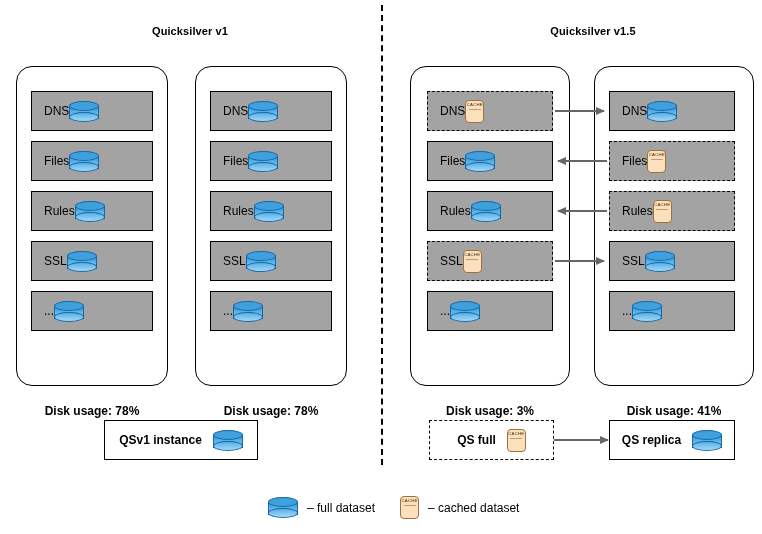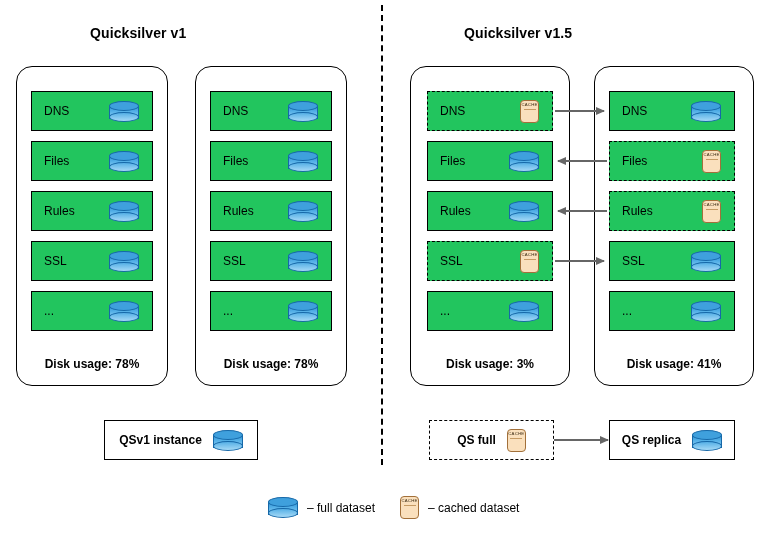--- a/index.html
+++ b/index.html
@@ -15,22 +15,23 @@
     position: relative;
     width: 762px;
     height: 534px;
     overflow: hidden;
     background: #ffffff;
   }
 
   
   .section-title {
     position: absolute;
-    font-size: 14px;
+    font-size: 11px;
     font-weight: bold;
+    text-align: center;
     white-space: nowrap;
     letter-spacing: .1px;
   }
 
   
   .divider {
     position: absolute;
     border-left: 2px dashed #000;
     width: 0;
   }
@@ -41,41 +42,41 @@
     box-sizing: border-box;
     border: 1.6px solid #000;
     border-radius: 16px;
     background: #ffffff;
   }
 
   
   .row {
     position: absolute;
     box-sizing: border-box;
-    background: #22c55e;
+    background: #a3a3a3;
     display: flex;
     align-items: center;
-    justify-content: space-between;
     padding: 0 13px 0 12px;
   }
   .row.solid  { border: 1.6px solid #000; }
   .row.dashed { border: 1.8px dashed #000; }
   .row-label {
     font-size: 12px;
     line-height: 1;
     white-space: nowrap;
   }
 
   
   .disk-usage {
     position: absolute;
     font-size: 12px;
     font-weight: bold;
     text-align: center;
     white-space: nowrap;
+    margin-top: 47px;
   }
 
   
   .cyl {
     position: relative;
     display: inline-block;
     width: 30px;
     height: 21px;
     flex: 0 0 auto;
   }
@@ -196,21 +197,21 @@
     font-size: 12px;
     white-space: nowrap;
   }
 </style>
 </head>
 <body>
 
 <div id="canvas">
 
   <div class="section-title" style="left:90px; top:25px; width:200px;">Quicksilver v1</div>
-  <div class="section-title" style="left:464px; top:25px; width:210px;">Quicksilver v1.5</div>
+  <div class="section-title" style="left:488px; top:25px; width:210px;">Quicksilver v1.5</div>
 
   <div class="divider" style="left:381px; top:5px; height:460px;"></div>
 
   <div class="instance" style="left:16px; top:66px; width:152px; height:320px;">
   </div>
   <div class="row solid" style="left:31px; top:91px; width:122px; height:40px;">
     <span class="row-label">DNS</span>
     <span class="cyl">
       <span class="shadow"></span>
         <span class="body"></span>

